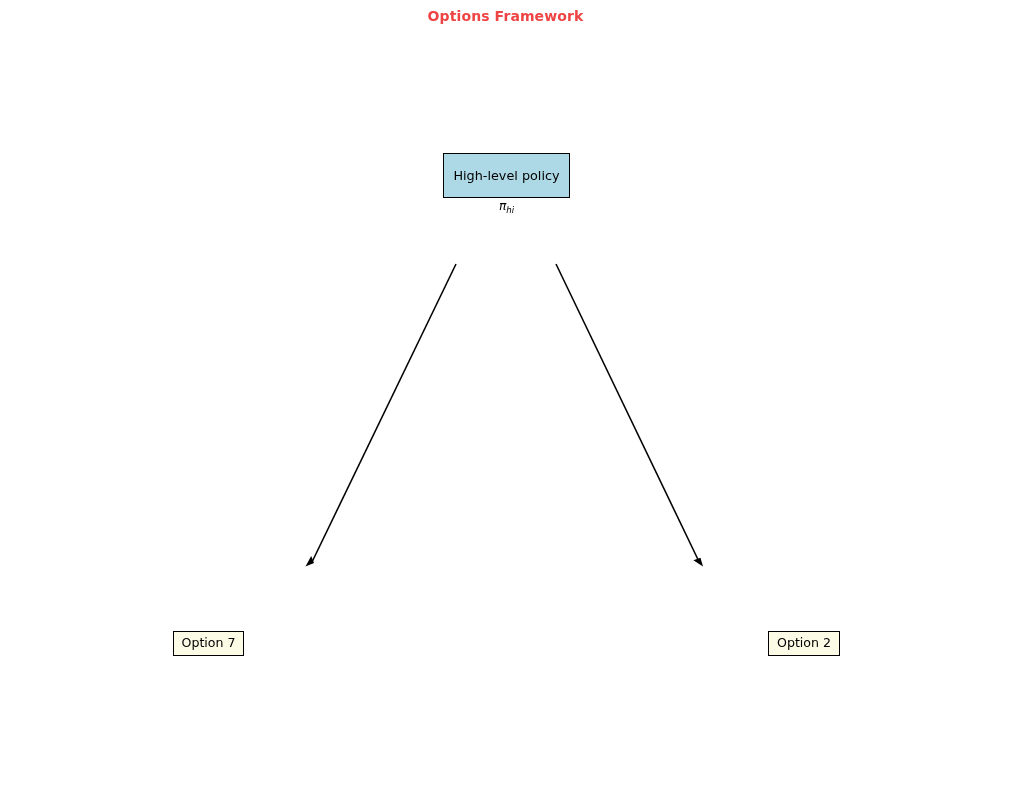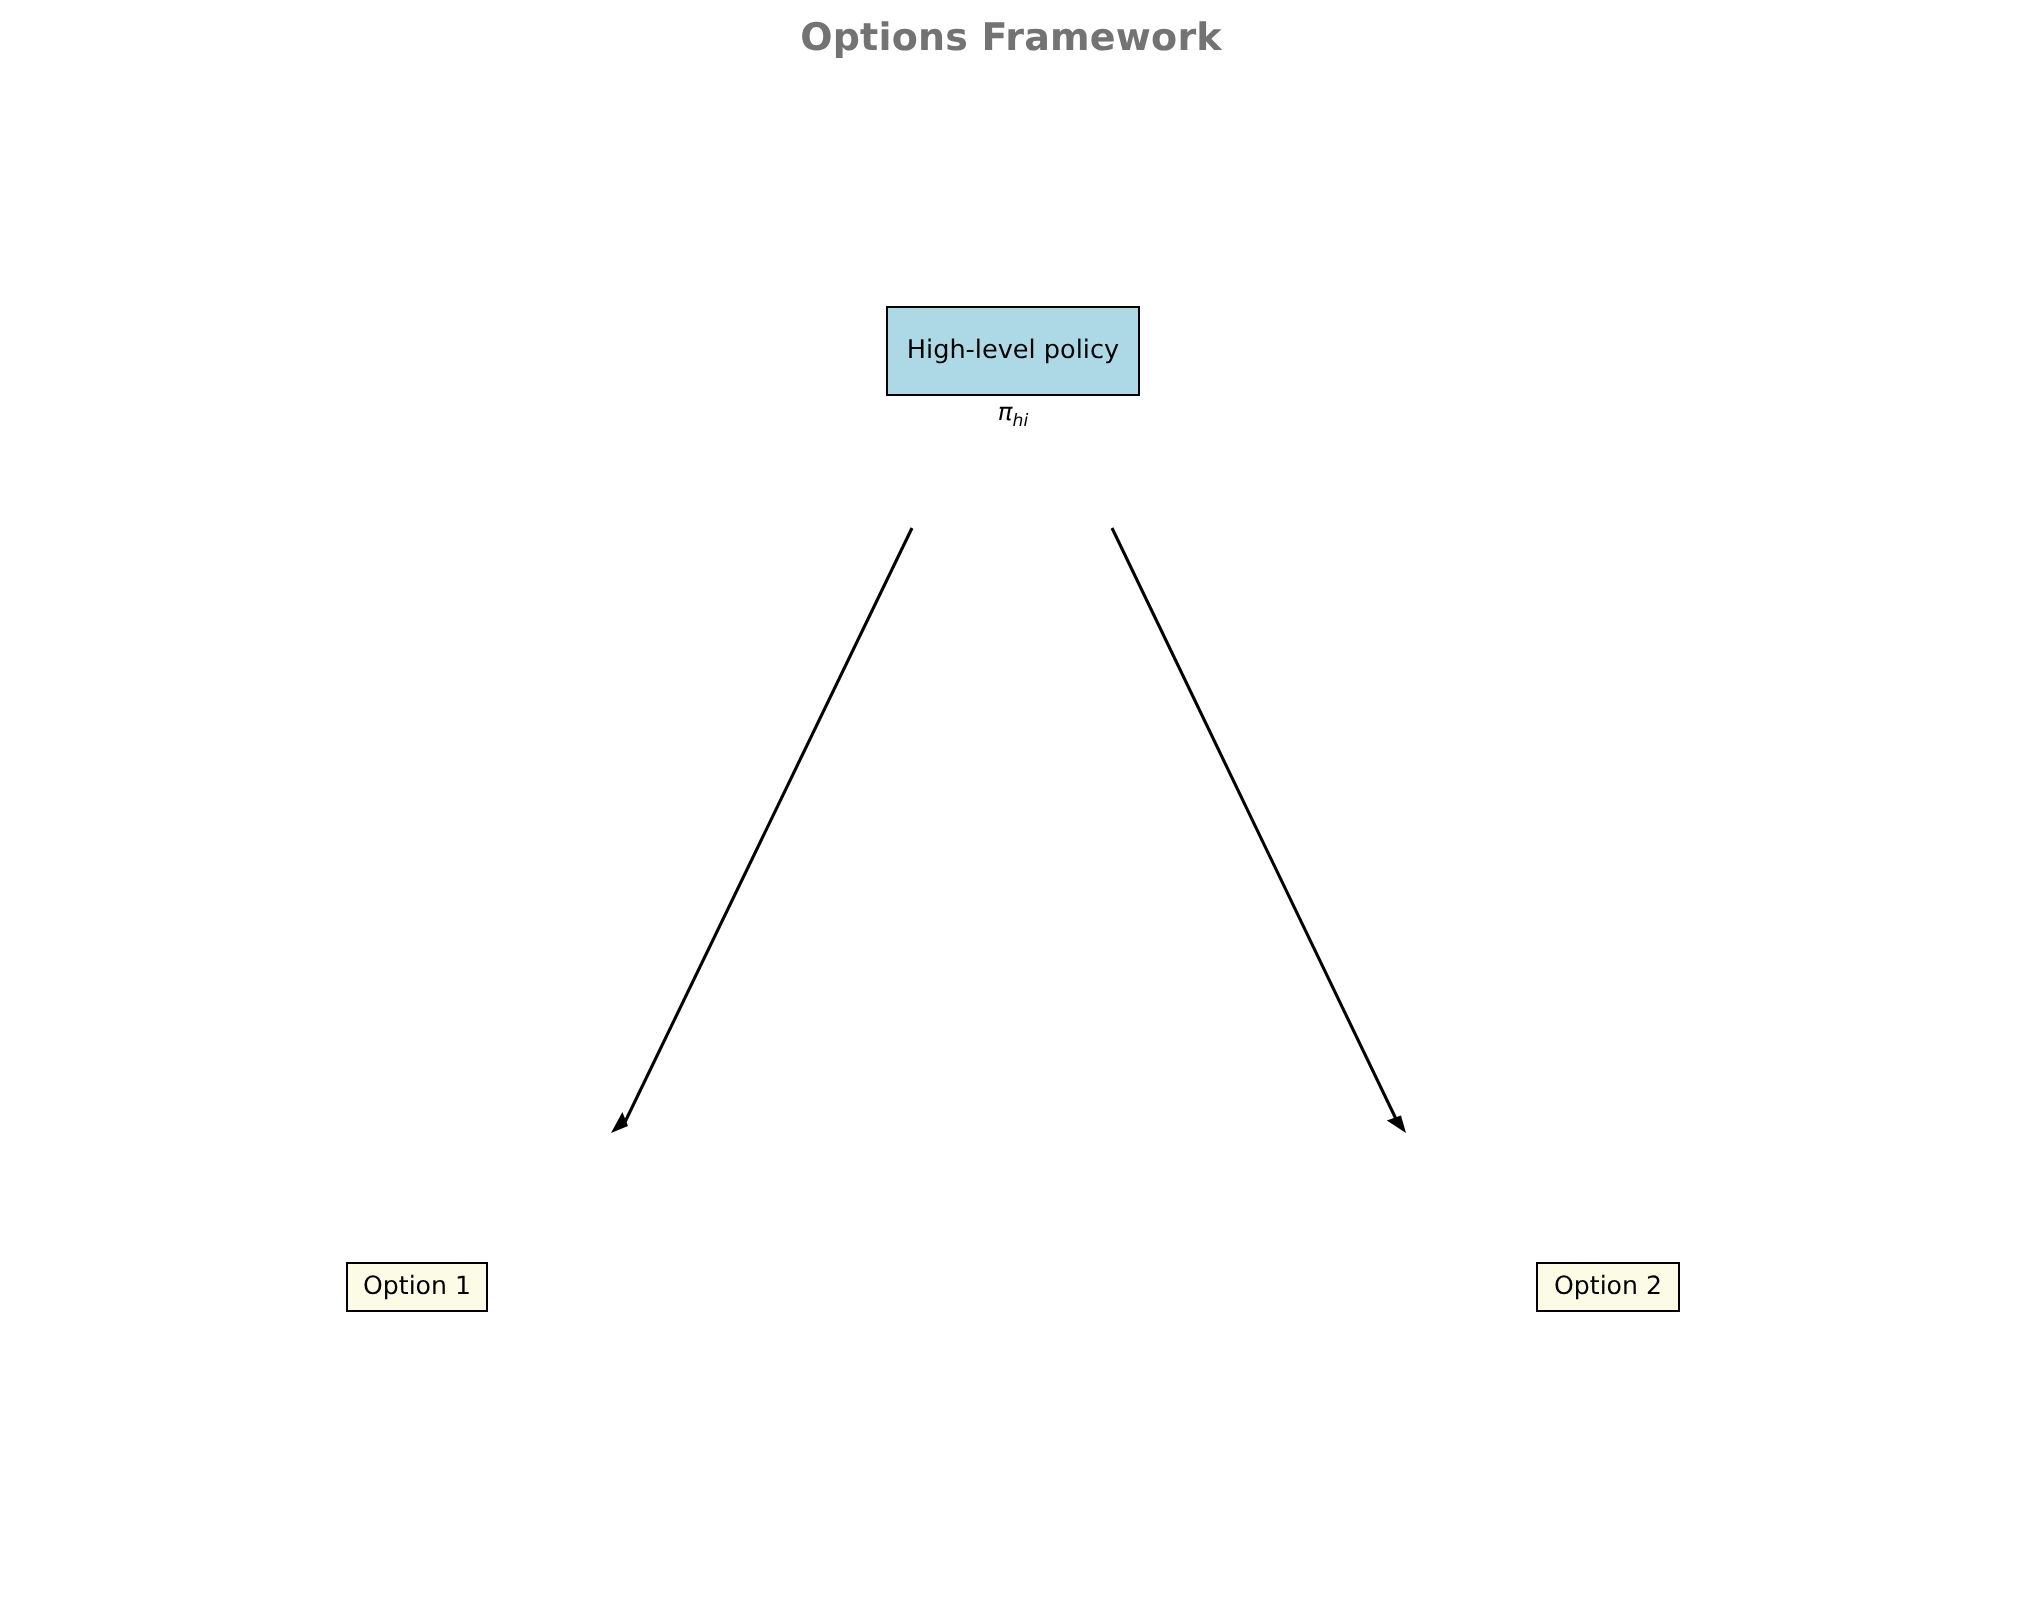--- a/index.html
+++ b/index.html
@@ -27,23 +27,23 @@
     top: 0;
     width: 1011px;
     height: 811px;
   }
   .diagram-title {
     position: absolute;
     left: 0;
     top: 8px;
     width: 1011px;
     text-align: center;
-    font-size: 19px;
+    font-size: 14px;
     font-weight: bold;
-    color: #737373;
+    color: #ef4444;
     letter-spacing: 0.1px;
   }
   .node {
     position: absolute;
     box-sizing: border-box;
     border: 1.3px solid #000000;
     display: flex;
     flex-direction: column;
     align-items: center;
     justify-content: center;
@@ -117,20 +117,20 @@
       <path d="M 703.0 566.5 L 700.5 557.8 L 693.4 560.2 Z" fill="#000000"></path>
     </g>
   </svg>
 
   <div class="node" id="node-high-level-policy">
     <span class="node-label-main">High-level policy</span>
     <span class="node-label-sub"><span class="sub-base">π</span><sub>hi</sub></span>
   </div>
 
   <div class="node" id="node-option-1">
-    <span class="node-label-plain">Option 1</span>
+    <span class="node-label-plain">Option 7</span>
   </div>
 
   <div class="node" id="node-option-2">
     <span class="node-label-plain">Option 2</span>
   </div>
 
 </div>
 
 </body></html>

